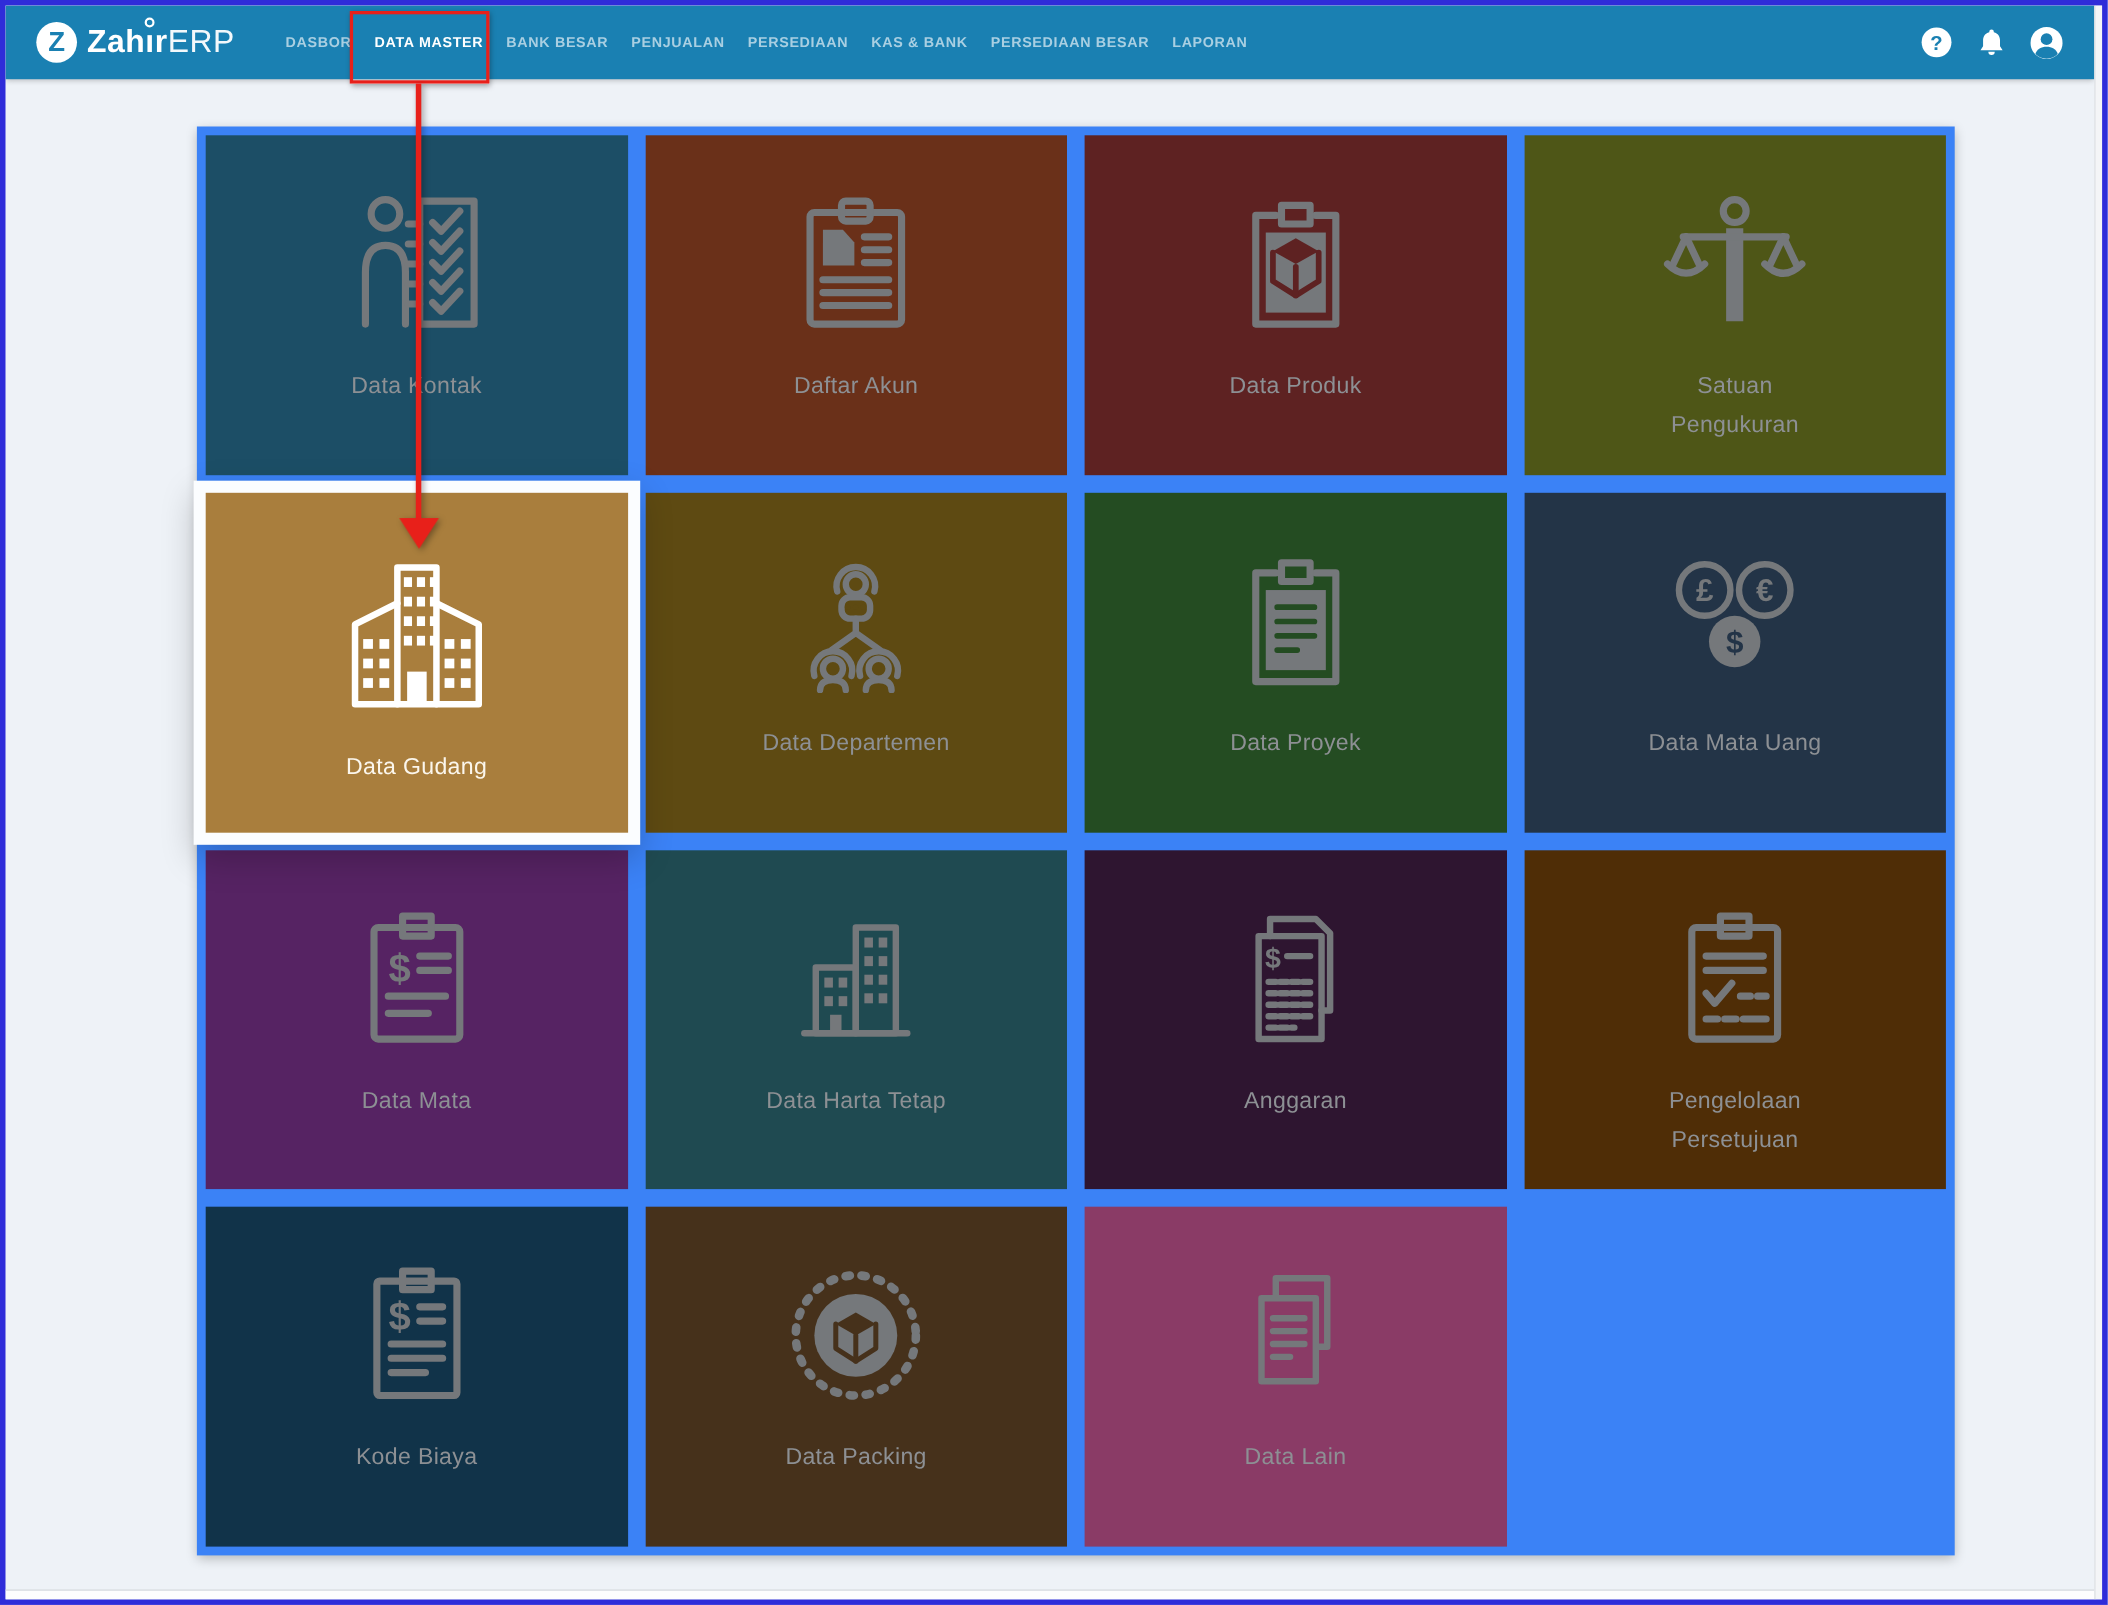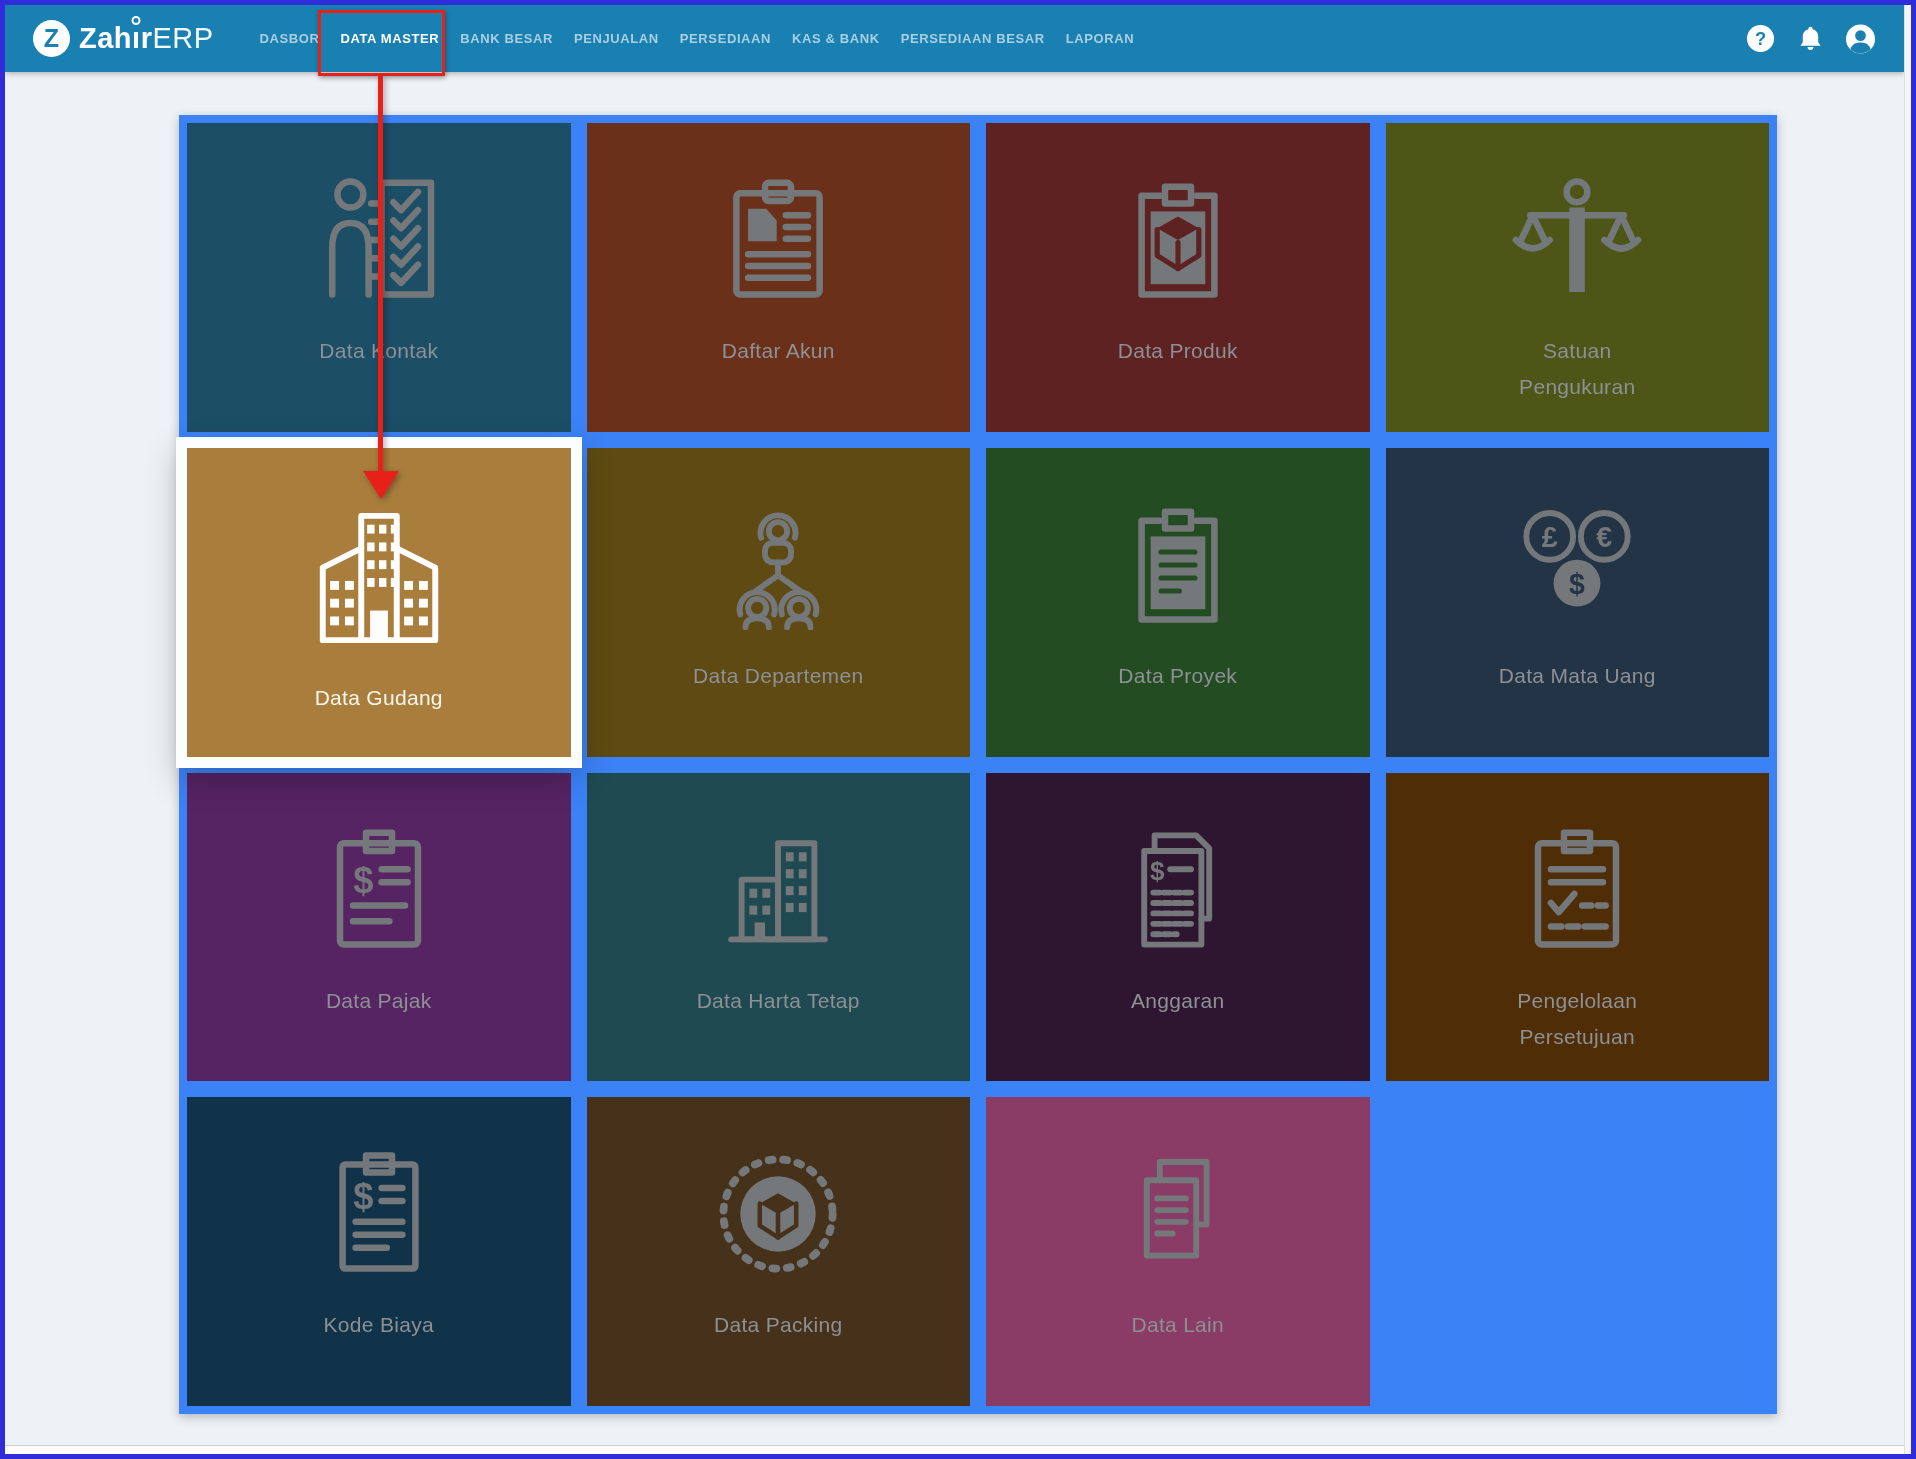--- a/index.html
+++ b/index.html
@@ -292,21 +292,21 @@
       </div>
     <div class="tile" style="--bg: #562363; background: rgb(86, 35, 99);">
         <div class="tile-icon">
           <svg viewBox="0 0 100 100" fill="none" stroke="currentColor" stroke-width="5" stroke-linecap="round" stroke-linejoin="round">
             <rect x="20" y="14" width="60" height="78" rx="3"></rect>
             <rect x="40" y="6" width="20" height="14"></rect>
             <text x="38" y="52" text-anchor="middle" font-size="28" font-weight="bold" fill="currentColor" stroke="none">$</text>
             <path d="M52 34 h20 M52 44 h20 M30 62 h40 M30 74 h28"></path>
           </svg>
         </div>
-        <div class="tile-label">Data Pajak</div>
+        <div class="tile-label">Data Mata</div>
       </div>
     <div class="tile" style="--bg: #1f4a51; background: rgb(31, 74, 81);">
         <div class="tile-icon">
           <svg viewBox="0 0 100 100" fill="none" stroke="currentColor" stroke-width="4.5" stroke-linecap="round" stroke-linejoin="round">
             <rect x="50" y="14" width="28" height="74"></rect>
             <rect x="22" y="42" width="28" height="46"></rect>
             <path d="M14 88 h72"></path>
             <g fill="currentColor" stroke="none">
               <rect x="56" y="21" width="6" height="7"></rect>
               <rect x="66" y="21" width="6" height="7"></rect>

